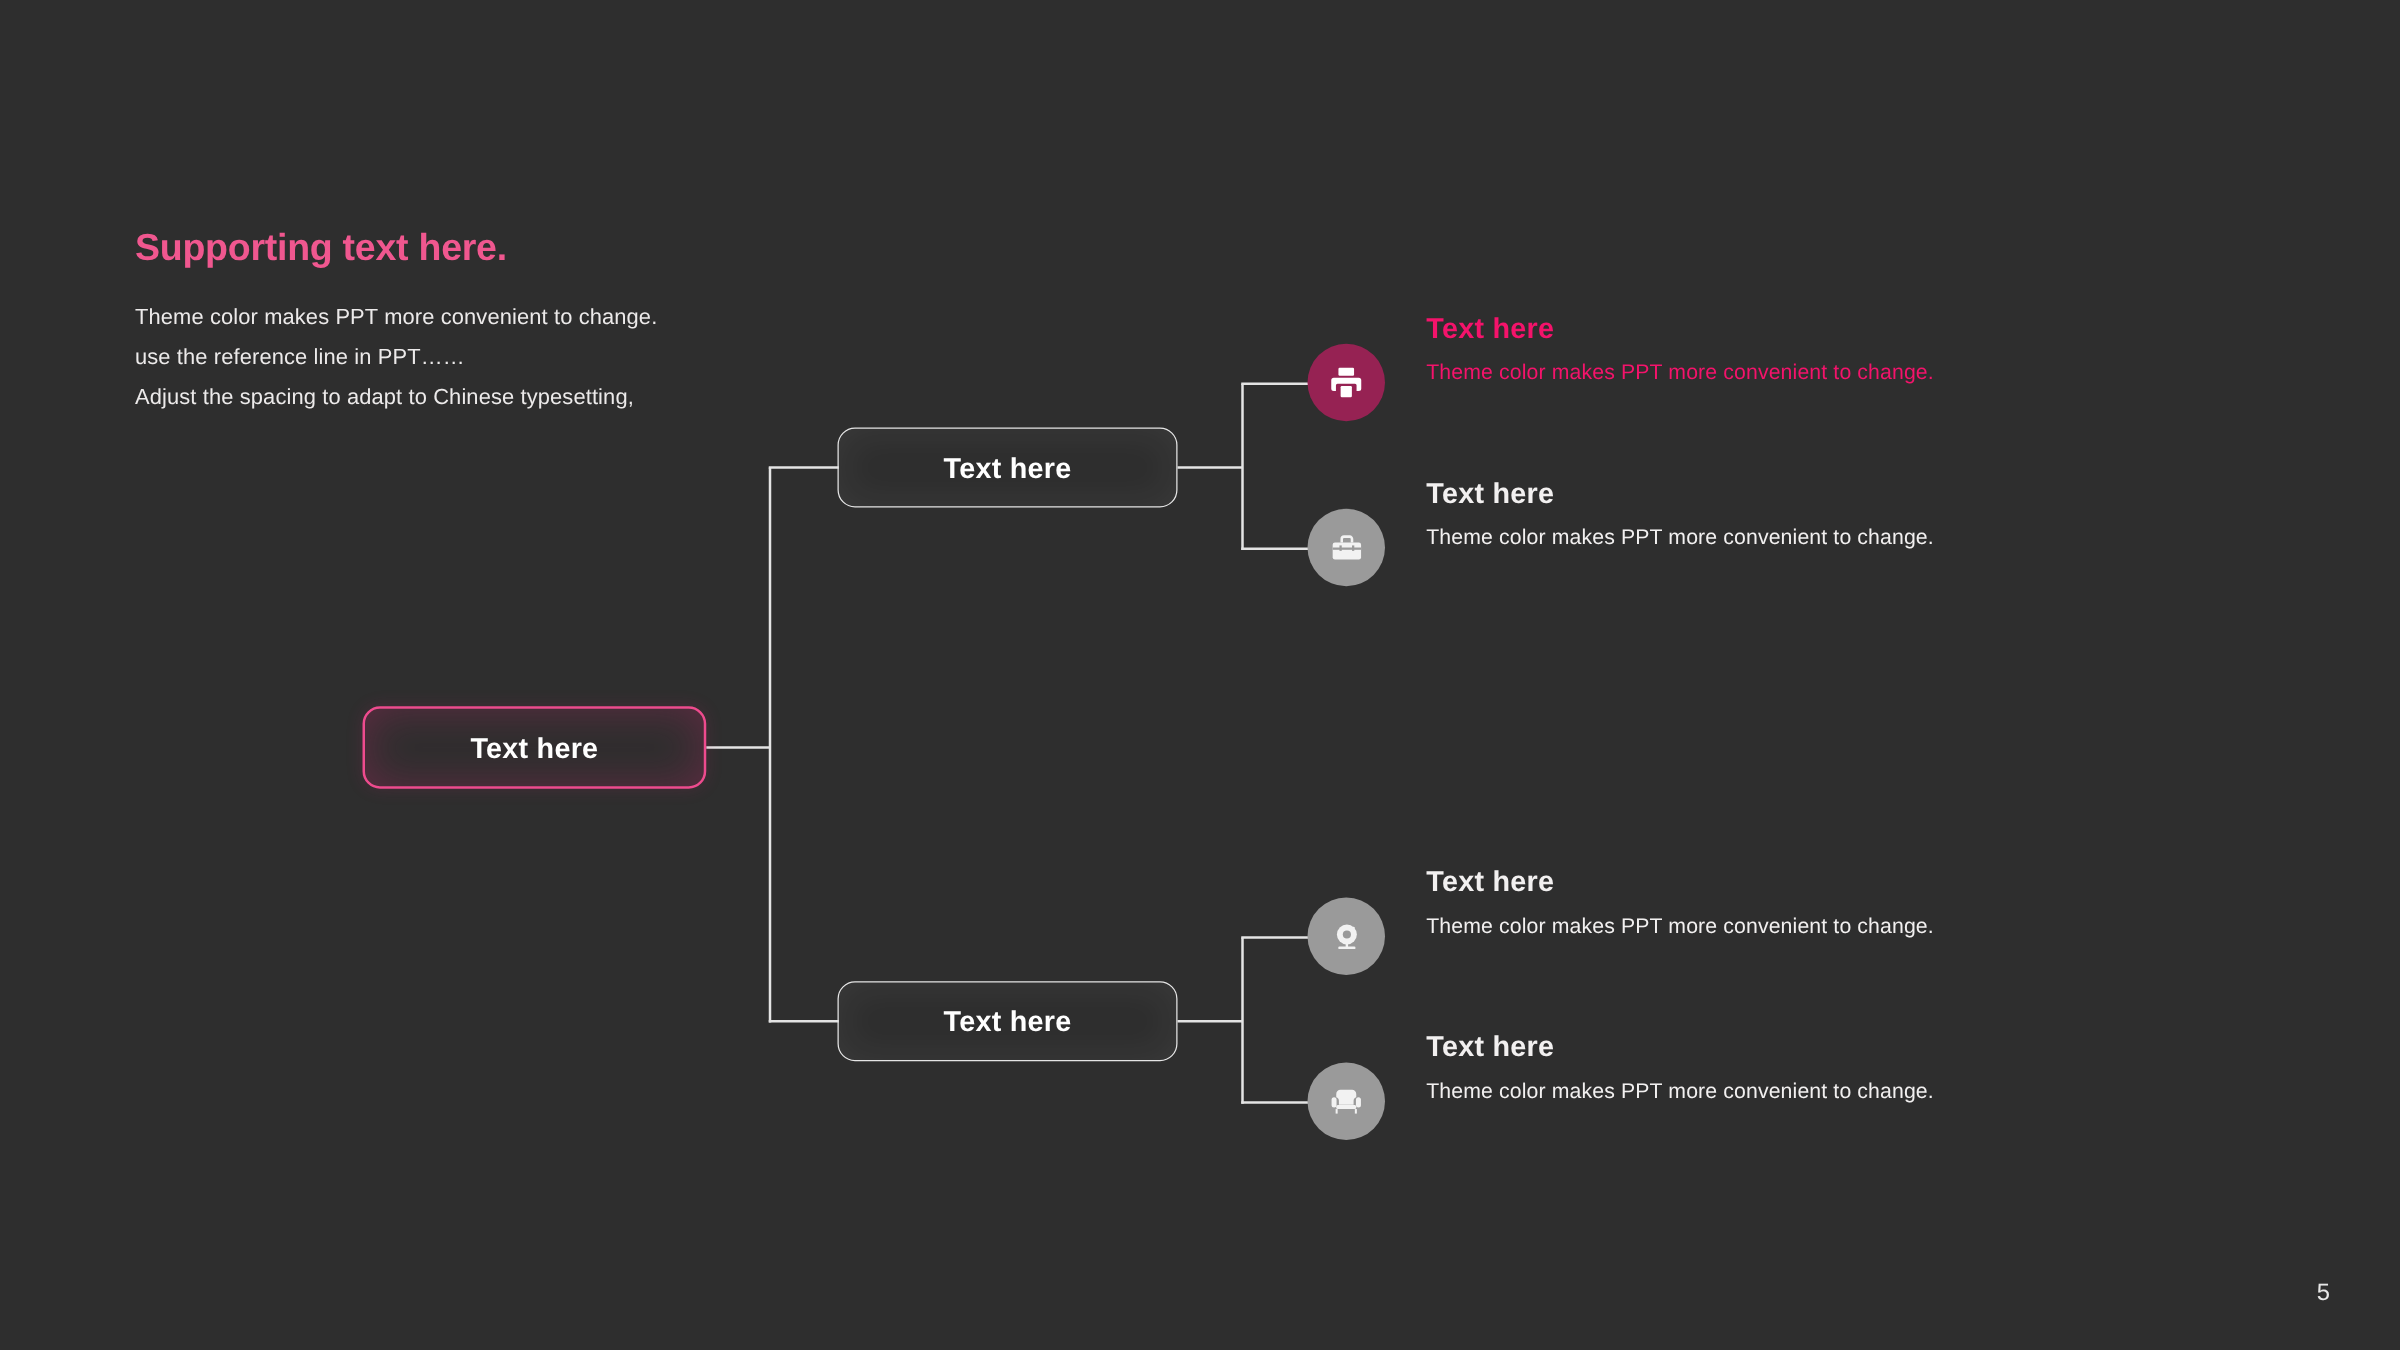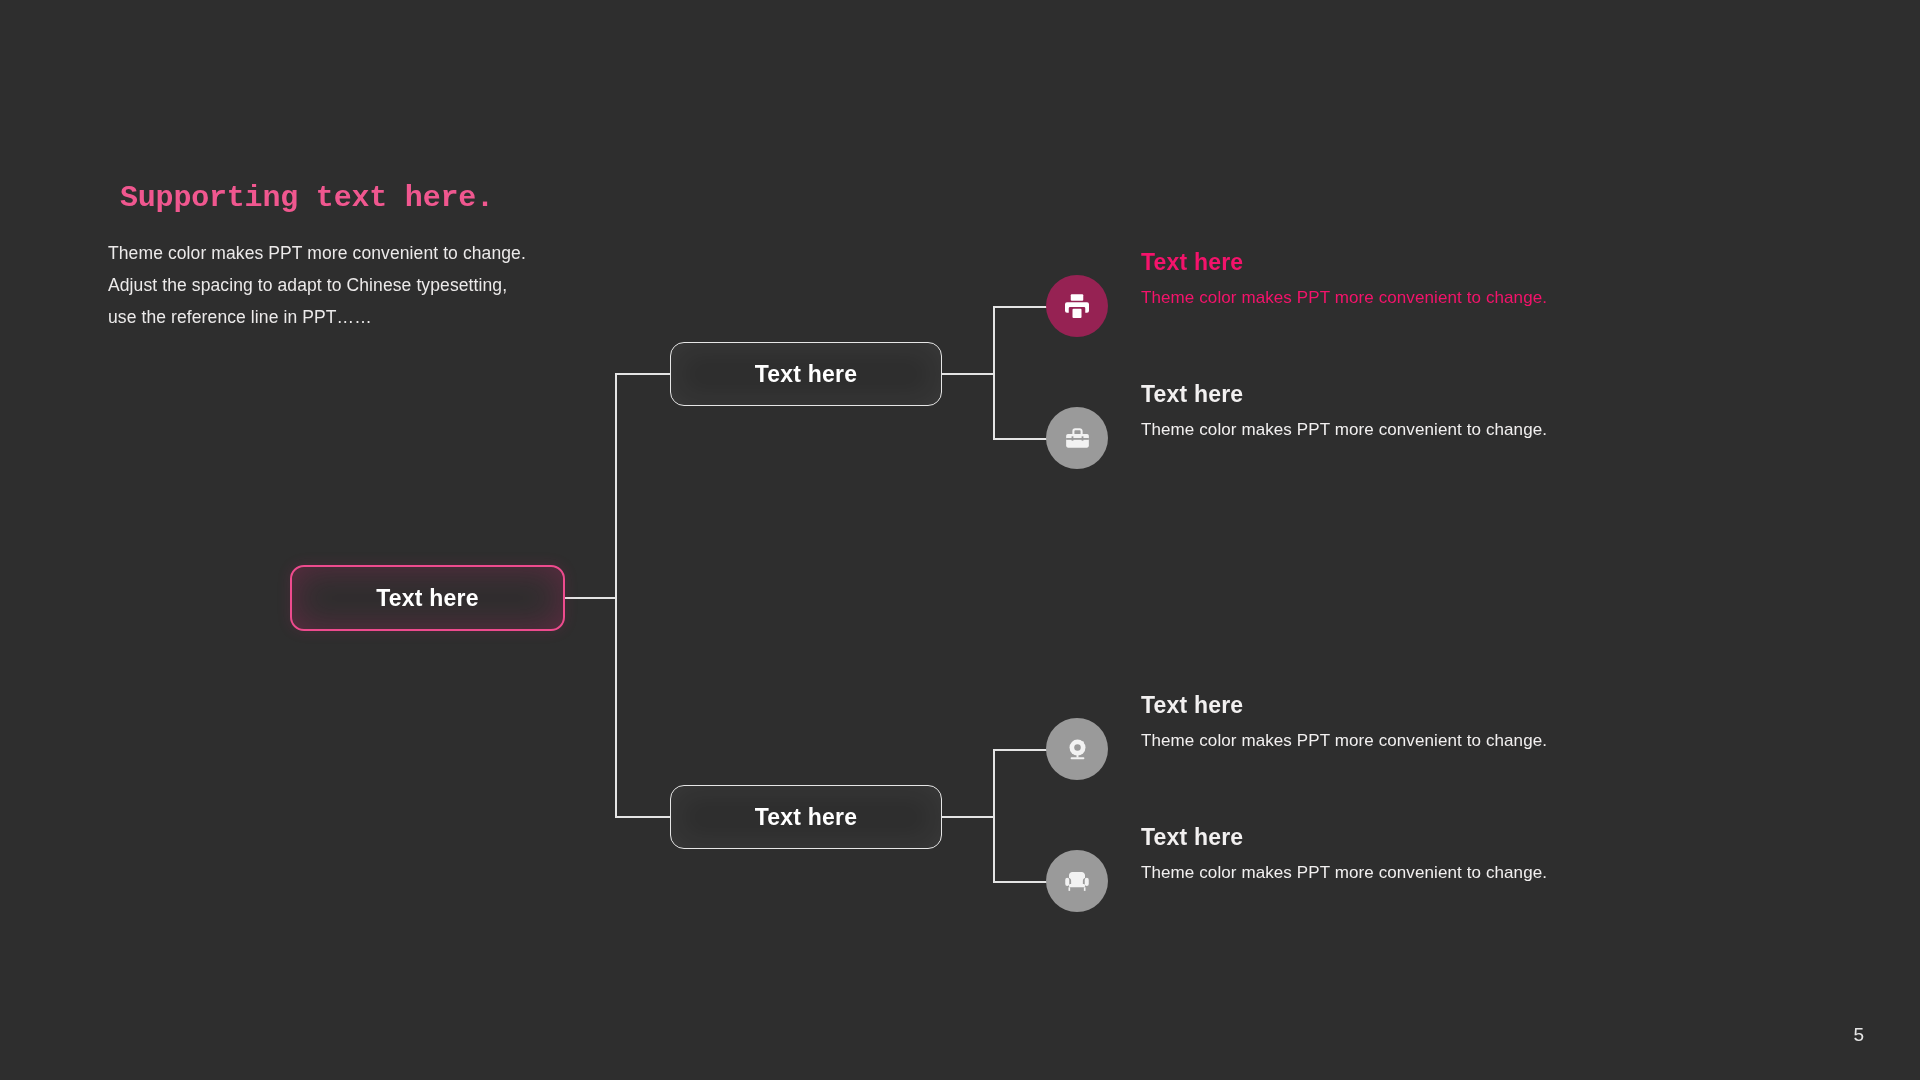--- a/index.html
+++ b/index.html
@@ -27,23 +27,22 @@
     position: absolute;
     left: 108px;
     top: 182px;
     width: 500px;
   }
   .intro-title {
     font-size: 30px;
     font-weight: bold;
     color: #f0578f;
     letter-spacing: -0.2px;
-    margin: 0 0 22px 12px;
+    margin: 0 0 22px 0;
     line-height: 1.1;
-    font-family: Liberation Mono, monospace;
   }
   .intro-body {
     font-size: 17.5px;
     color: #eceaea;
     line-height: 32px;
     margin: 0;
     letter-spacing: 0.1px;
   }
   .intro-body div { white-space: nowrap; }
 
@@ -143,22 +142,22 @@
 </style>
 </head>
 <body>
 
 <div class="slide">
 
   <div class="intro">
     <h1 class="intro-title">Supporting text here.</h1>
     <div class="intro-body">
       <div>Theme color makes PPT more convenient to change.</div>
+      <div>use the reference line in PPT……</div>
       <div>Adjust the spacing to adapt to Chinese typesetting,</div>
-      <div>use the reference line in PPT……</div>
     </div>
   </div>
 
   <div class="line h" style="left:565px; top:597px; width:51px;"></div>
 
   <div class="line v" style="left:615px; top:374px; height:444px;"></div>
 
   <div class="line h" style="left:615px; top:373px; width:56px;"></div>
 
   <div class="line h" style="left:615px; top:816px; width:56px;"></div>

